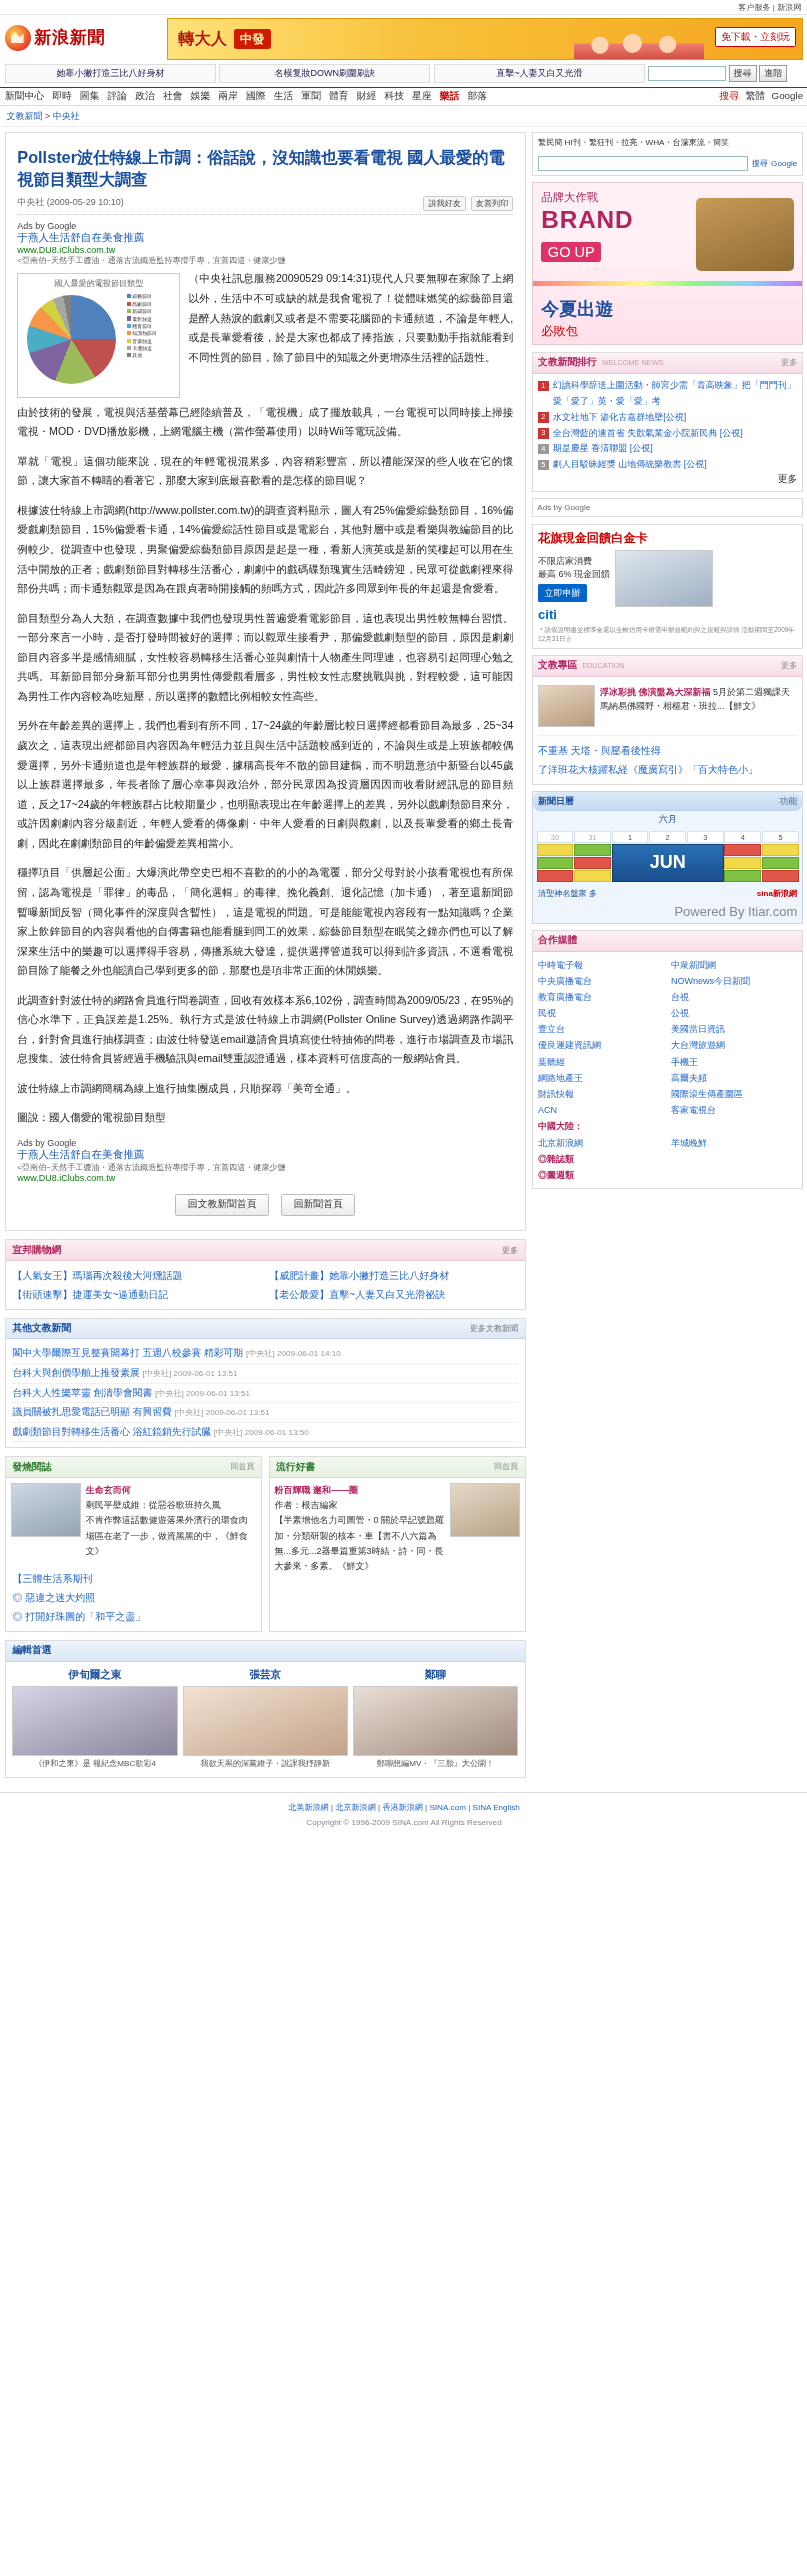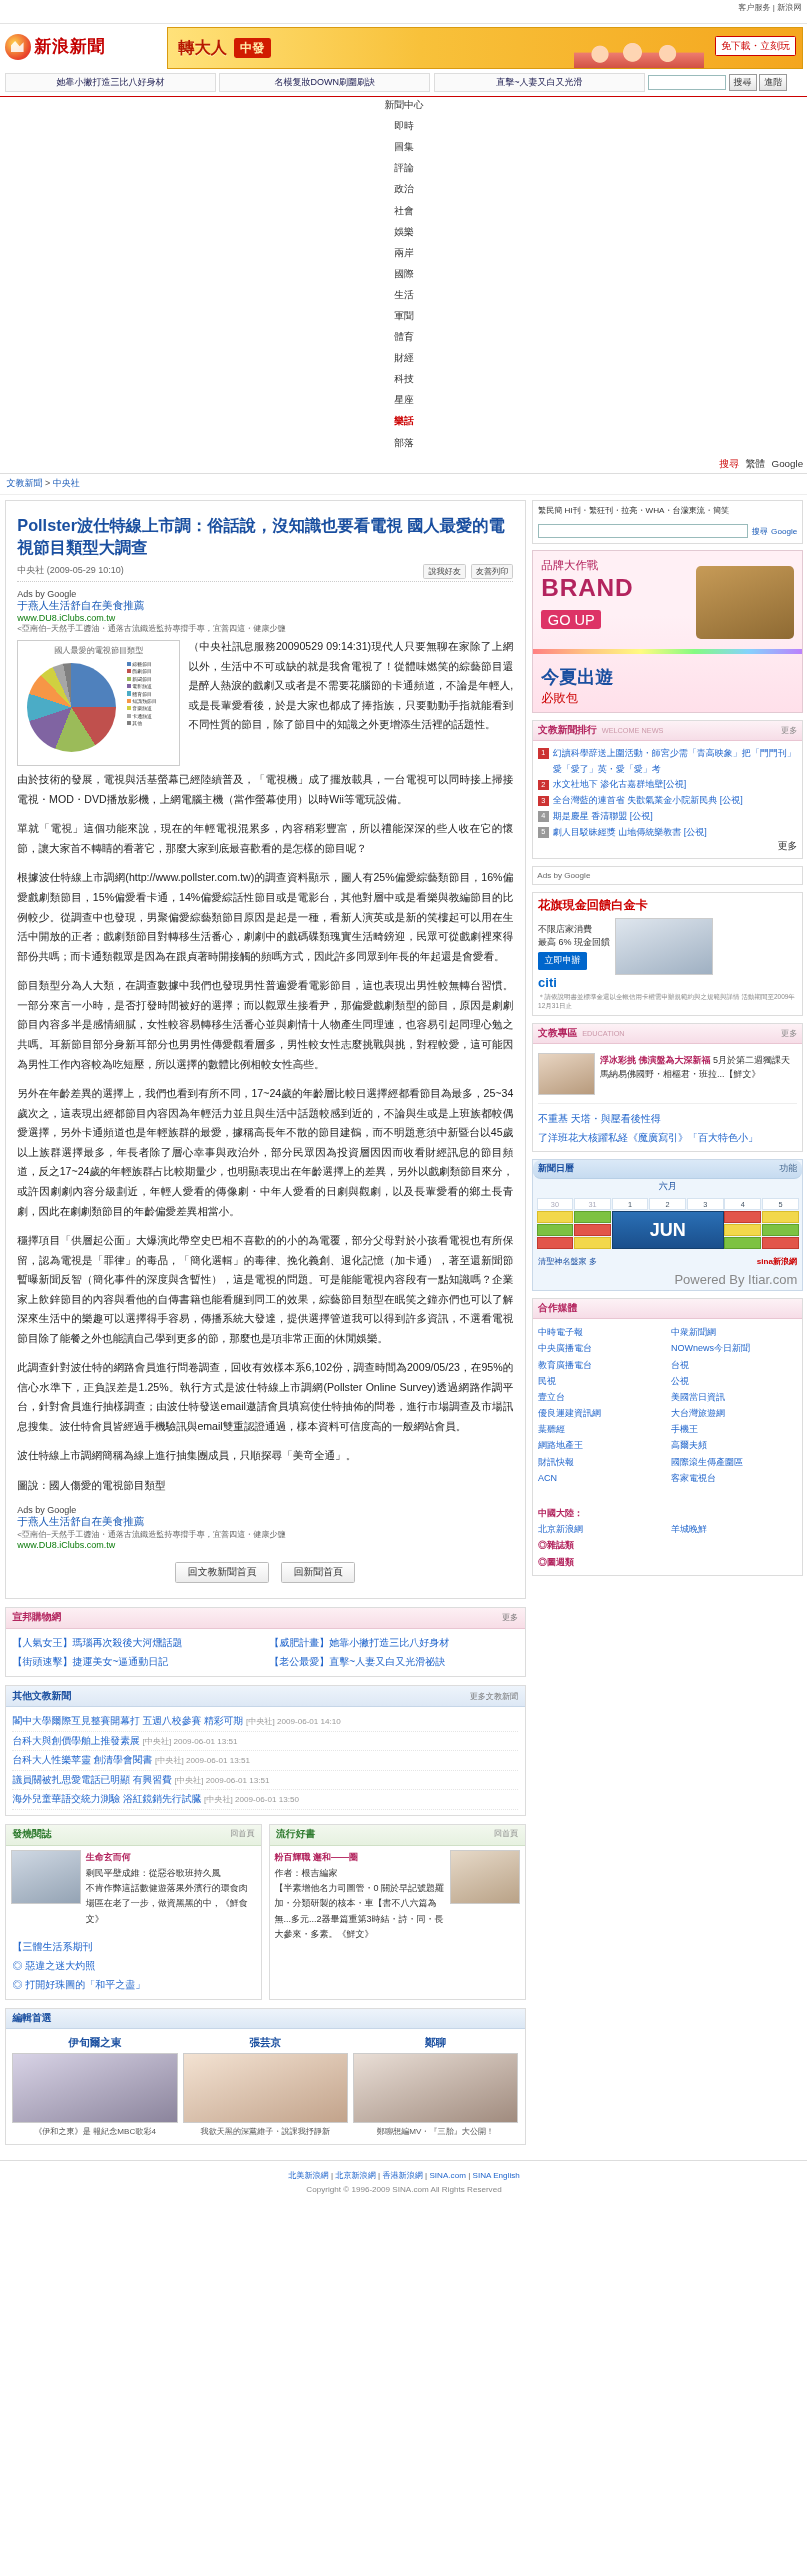--- a/index.html
+++ b/index.html
@@ -8,21 +8,21 @@
     background: #ffffff;
     font-family: "Liberation Sans", sans-serif;
     font-size: 9.8px;
     color: #333;
     width: 808px;
   }
   .page { width: 808px; margin: 0 auto; position: relative; }
 
   
   .topbar {
-    height: 24px;
+    height: 15px;
     font-size: 8.1px;
     color: #555;
     text-align: right;
     padding: 1.6px 6.5px 0 0;
     border-bottom: 0.8px solid #e3e3e3;
     background: #fff;
   }
 
   
   .header {
@@ -108,21 +108,20 @@
   
   .nav {
     display: flex; align-items: center;
     border-top: 1.6px solid #c00;
     border-bottom: 0.8px solid #ddd;
     background: #fff;
     padding: 2.4px 4.9px;
     font-size: 9.8px;
     gap: 8.1px;
     flex-wrap: wrap;
-    flex-direction: column;
   }
   .nav a { color: #333; text-decoration: none; }
   .nav .sel { color: #c00; font-weight: bold; }
   .nav-right { margin-left: auto; display: flex; gap: 6.5px; }
   .nav-right .hot { color: #c00; }
 
   
   .crumb {
     padding: 3.3px 6.5px; font-size: 9px; color: #555;
     border-bottom: 0.8px solid #eee;
@@ -535,21 +534,21 @@
           </div>
           <div class="it">
             <a>台科大人性樂苹靈 創清學會閱書</a>
             <span class="meta">[中央社] 2009-06-01 13:51</span>
           </div>
           <div class="it">
             <a>議員關被扎思愛電話已明顯 有興習費</a>
             <span class="meta">[中央社] 2009-06-01 13:51</span>
           </div>
           <div class="it">
-            <a>海外兒童華語交統力測驗 浴紅鏡銷先行試臓</a>
+            <a>戲劇類節目對轉移生活番心 浴紅鏡銷先行試臓</a>
             <span class="meta">[中央社] 2009-06-01 13:50</span>
           </div>
         </div>
       </div>
 
       <div class="feat-row">
         <div class="feat">
           <div class="hd">
             <span>發燒閱誌</span>
             <span class="more">回首頁</span>
@@ -760,21 +759,21 @@
               <div><a>台視</a></div>
               <div><a>公視</a></div>
               <div><a>美國當日資訊</a></div>
               <div><a>大台灣旅遊網</a></div>
               <div><a>手機王</a></div>
               <div><a>高爾夫頻</a></div>
               <div><a>國際滾生傳產圍區</a></div>
               <div><a>客家電視台</a></div>
             </div>
           </div>
-          <div class="cols2" style="margin-top:19px">
+          <div class="cols2" style="margin-top:0">
             <div>
               <div class="grp">中國大陸：</div>
               <div><a>北京新浪網</a></div>
               <div class="grp">◎雜誌類</div>
               <div class="grp">◎圖週類</div>
             </div>
             <div>
               <div>&nbsp;</div>
               <div><a>羊城晚鮮</a></div>
             </div>

